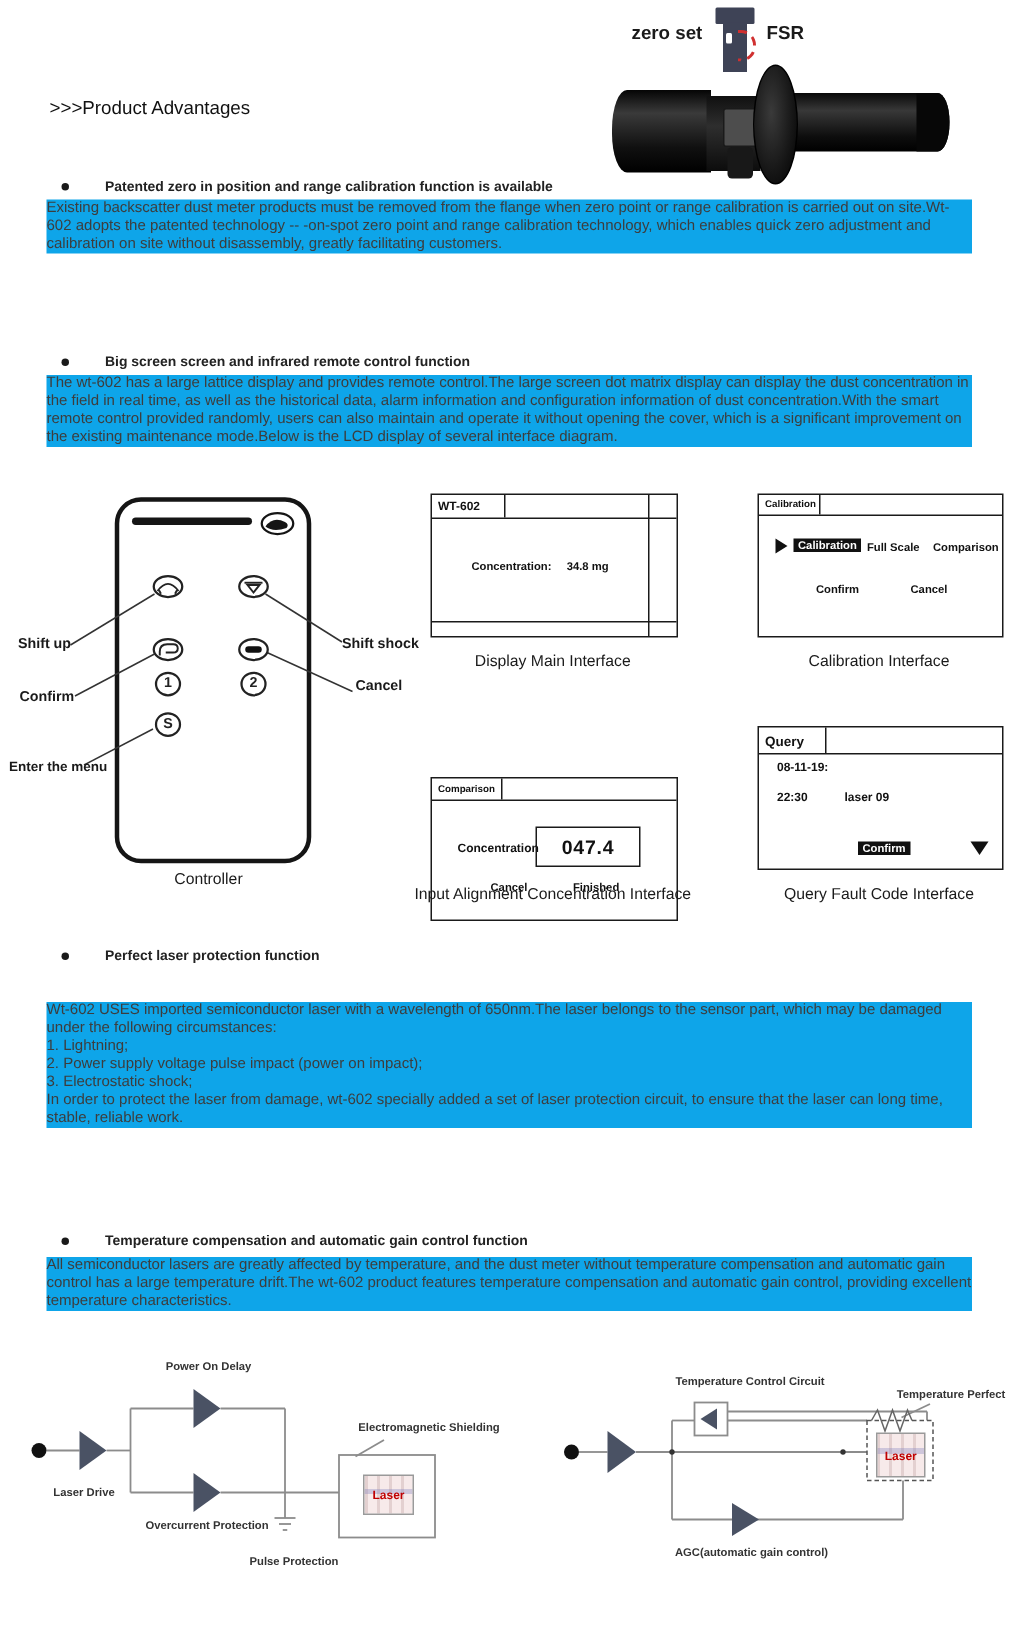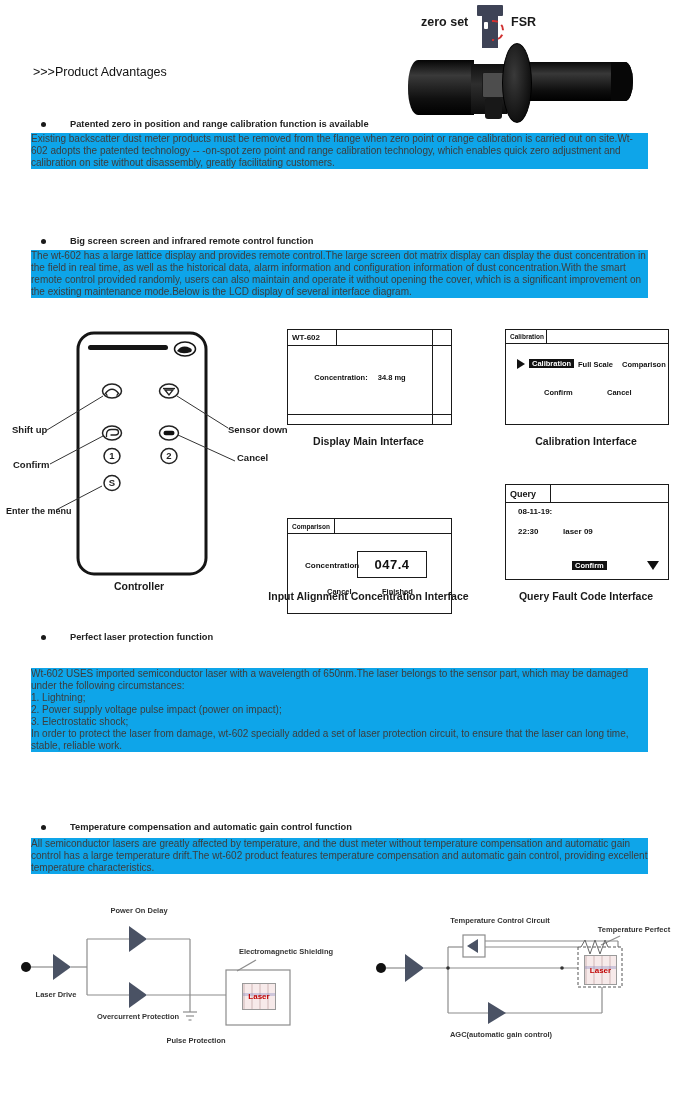--- a/index.html
+++ b/index.html
@@ -35,21 +35,21 @@
   .para{position:absolute;left:31px;width:617px;font-size:10px;line-height:12px;color:#3d3d3d;background:#0ea5e9;}
 
   
   .screen{position:absolute;border:1.5px solid #1a1a1a;background:#fff;}
   .tabcell{position:absolute;left:0;top:0;border-right:1.2px solid #1a1a1a;display:flex;align-items:center;padding-left:4px;
            font-weight:bold;color:#111;}
   .hline{position:absolute;left:0;right:0;border-top:1.2px solid #1a1a1a;}
   .vline{position:absolute;top:0;bottom:0;border-left:1.2px solid #1a1a1a;}
   .stext{position:absolute;font-weight:bold;font-size:7.5px;color:#111;white-space:nowrap;}
   .inv{background:#111;color:#fff;padding:0 3px;}
-  .caption{position:absolute;text-align:center;font-weight:bold;font-size:10.5px;color:#1a1a1a;}
+  .caption{position:absolute;text-align:center;font-weight:normal;font-size:10.5px;color:#1a1a1a;}
   .tri-right{width:0;height:0;border-left:8px solid #111;border-top:5.5px solid transparent;border-bottom:5.5px solid transparent;}
   .tri-down{width:0;height:0;border-top:9px solid #111;border-left:6.5px solid transparent;border-right:6.5px solid transparent;}
   .valbox{position:absolute;border:1.5px solid #1a1a1a;display:flex;align-items:center;justify-content:center;
           font-weight:bold;font-size:13px;letter-spacing:0.5px;color:#111;}
 
   
   .rlabel{position:absolute;font-weight:bold;font-size:9.5px;color:#1a1a1a;white-space:nowrap;}
   .rdigit{position:absolute;width:16px;text-align:center;font-weight:bold;font-size:9.5px;color:#222;}
 
   
@@ -125,21 +125,21 @@
       <path d="M105,74 Q112,64.5 119,74"></path>
       <path d="M106,73.5 l1.3,2.3 M118,73.5 l-1.3,2.3"></path>
       <path d="M163,68.5 h12"></path>
       <path d="M165,70 L169,75 L173,70 Z"></path>
       <path d="M106.5,117 l0,-2.5 q0,-5 5,-5 h4 q3,0 3,2.8 q0,2.7 -3,2.7 h-5"></path>
     </g>
     <rect x="163.5" y="110.8" width="11" height="4.4" rx="2.2" fill="#111"></rect>
   </svg>
 
   <span class="rlabel" style="left:12px;top:424px;">Shift up</span>
-  <span class="rlabel" style="left:228px;top:424px;">Sensor down</span>
+  <span class="rlabel" style="left:228px;top:424px;">Shift shock</span>
   <span class="rlabel" style="left:13px;top:459px;">Confirm</span>
   <span class="rlabel" style="left:237px;top:452px;">Cancel</span>
   <span class="rlabel" style="left:6px;top:506px;font-size:9px;">Enter the menu</span>
   <span class="rdigit" style="left:104px;top:450px;">1</span>
   <span class="rdigit" style="left:161px;top:450px;">2</span>
   <span class="rdigit" style="left:104px;top:477px;">S</span>
   <div class="caption" style="left:84px;top:580px;width:110px;">Controller</div>
 
   <div class="screen" style="left:287px;top:329px;width:163px;height:94px;">
     <div class="tabcell" style="width:44px;height:15px;font-size:8px;">WT-602</div>

